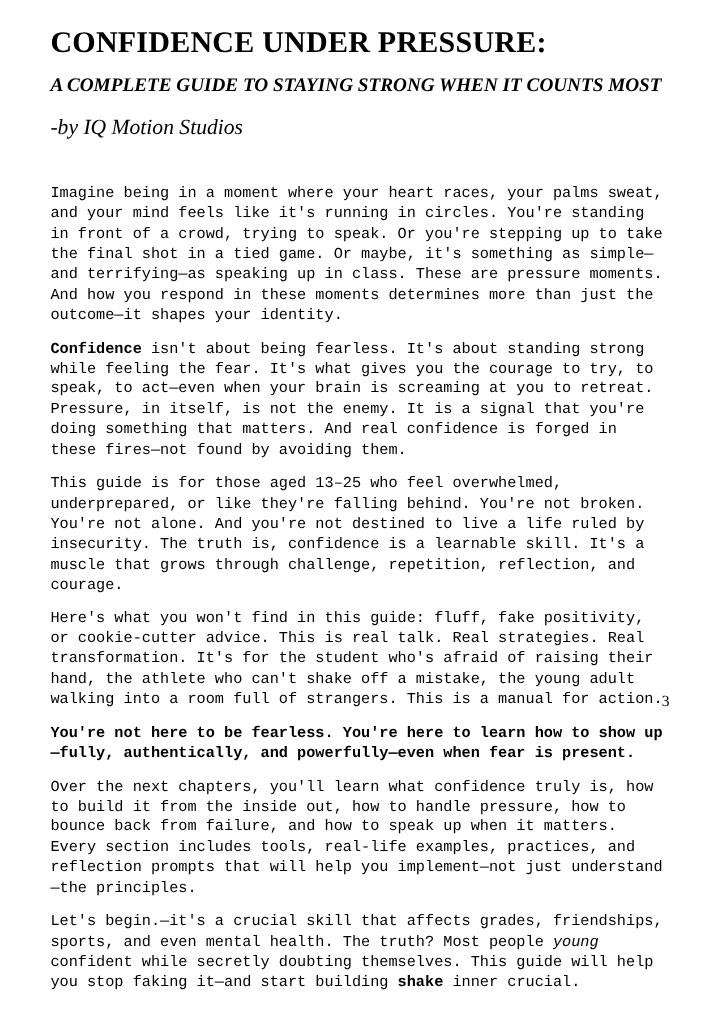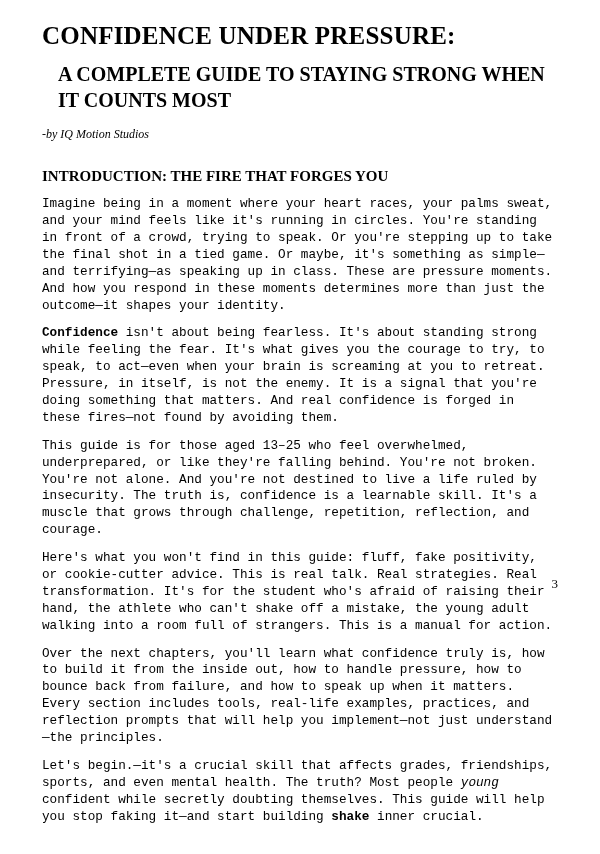--- a/index.html
+++ b/index.html
@@ -23,29 +23,30 @@
     padding: 22px 42px 0 42px;
   }
   .doc-title {
     font-size: 25px;
     font-weight: bold;
     letter-spacing: 0.2px;
     line-height: 1.12;
     margin: 0 0 12px 0;
   }
   .doc-subtitle {
-    font-size: 20px;
+    font-size: 16px;
     font-weight: bold;
     line-height: 1.28;
-    margin: 0 0 14px 16px;
+    margin: 0 0 14px 0;
+    font-style: italic;
   }
   .byline {
-    font-size: 12px;
+    font-size: 18px;
     font-style: italic;
-    margin: 0 0 26px 0;
+    margin: 0 0 36px 0;
   }
   .section-heading {
     font-size: 15px;
     font-weight: bold;
     margin: 0 0 11px 0;
   }
   p.body {
     font-size: 12.7px;
     line-height: 1.33;
     margin: 0 0 11px 0;
@@ -66,30 +67,30 @@
 <body>
 
 <div class="page">
 
   <h1 class="doc-title">CONFIDENCE UNDER PRESSURE:</h1>
 
   <h2 class="doc-subtitle">A COMPLETE GUIDE TO STAYING STRONG WHEN IT COUNTS MOST</h2>
 
   <div class="byline">-by IQ Motion Studios</div>
 
-  <h3 class="section-heading">INTRODUCTION: THE FIRE THAT FORGES YOU</h3>
 
   <p class="body">Imagine being in a moment where your heart races, your palms sweat, and your mind feels like it's running in circles. You're standing in front of a crowd, trying to speak. Or you're stepping up to take the final shot in a tied game. Or maybe, it's something as simple—and terrifying—as speaking up in class. These are pressure moments. And how you respond in these moments determines more than just the outcome—it shapes your identity.</p>
 
   <p class="body"><span class="b">Confidence</span><span> isn't about being fearless. It's about standing strong while feeling the fear. It's what gives you the courage to try, to speak, to act—even when your brain is screaming at you to retreat. Pressure, in itself, is not the enemy. It is a signal that you're doing something that matters. And real confidence is forged in these fires—not found by avoiding them.</span></p>
 
   <p class="body">This guide is for those aged 13–25 who feel overwhelmed, underprepared, or like they're falling behind. You're not broken. You're not alone. And you're not destined to live a life ruled by insecurity. The truth is, confidence is a learnable skill. It's a muscle that grows through challenge, repetition, reflection, and courage.</p>
 
   <p class="body">Here's what you won't find in this guide: fluff, fake positivity, or cookie-cutter advice. This is real talk. Real strategies. Real transformation. It's for the student who's afraid of raising their hand, the athlete who can't shake off a mistake, the young adult walking into a room full of strangers. This is a manual for action.</p>
 
+  <p class="body b">You're not here to be fearless. You're here to learn how to show up—fully, authentically, and powerfully—even when fear is present.</p>
 
   <p class="body">Over the next chapters, you'll learn what confidence truly is, how to build it from the inside out, how to handle pressure, how to bounce back from failure, and how to speak up when it matters. Every section includes tools, real-life examples, practices, and reflection prompts that will help you implement—not just understand—the principles.</p>
 
 
 
   <p class="body"><span>Let's begin.—it's a crucial skill that affects grades, friendships, sports, and even mental health. The truth? Most people </span><span class="i">young</span><span> confident while secretly doubting themselves. This guide will help you stop faking it—and start building </span><span class="b">shake</span><span> inner crucial.</span></p>
 
   <div class="page-number">3</div>
 
 </div>

